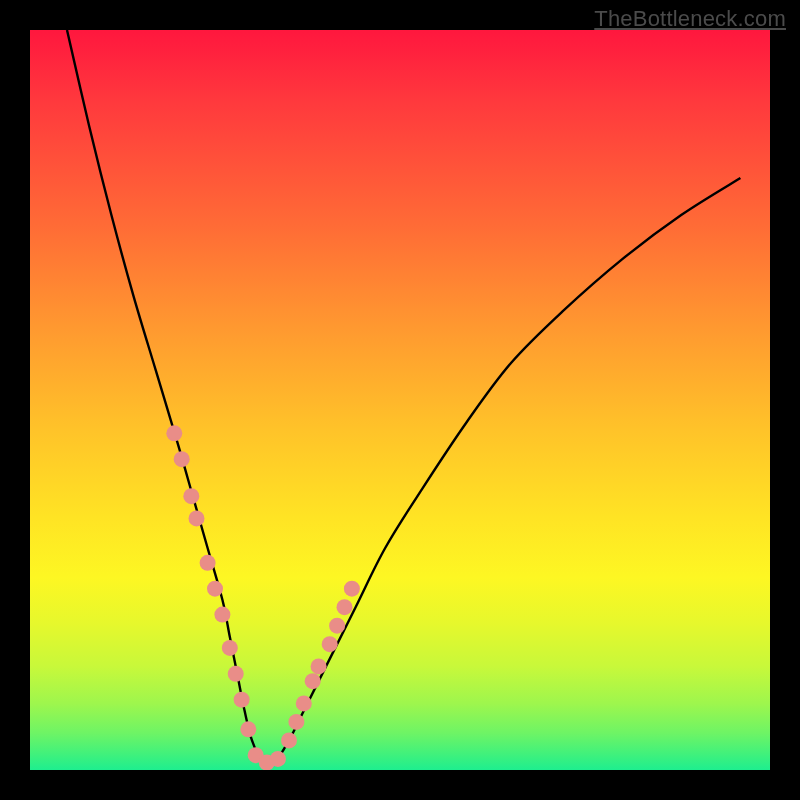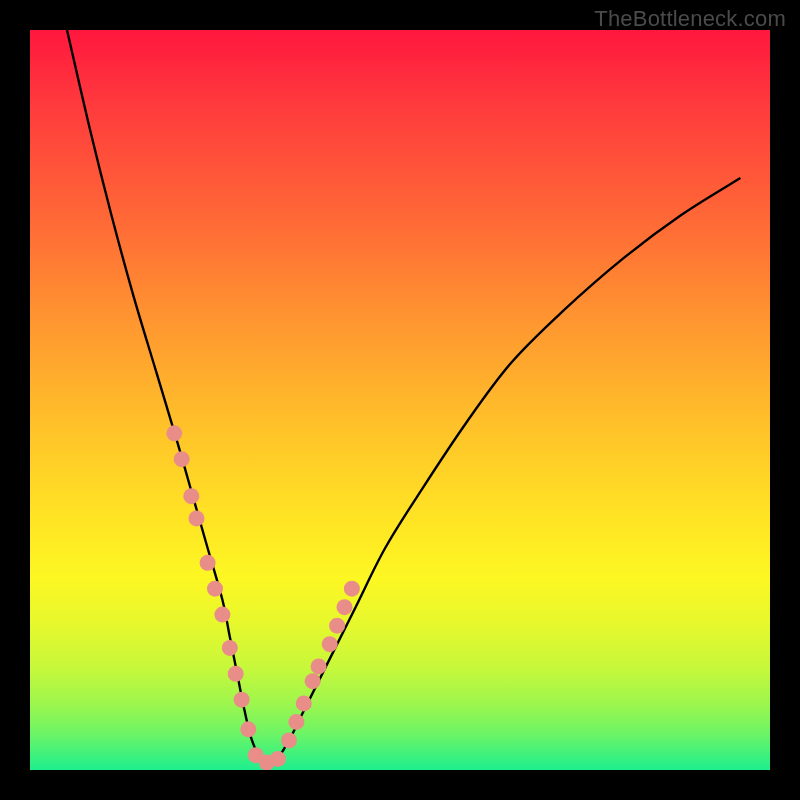--- a/index.html
+++ b/index.html
@@ -19,20 +19,21 @@
   }
   .watermark {
     position: absolute;
     top: 6px;
     right: 14px;
     color: #4b4b4b;
     font-size: 22px;
     font-weight: 500;
     letter-spacing: 0.2px;
     z-index: 10;
+    text-decoration: underline;
   }
   .plot {
     position: absolute;
     left: 30px;
     top: 30px;
     width: 740px;
     height: 740px;
     
     background: linear-gradient(
       to bottom,

